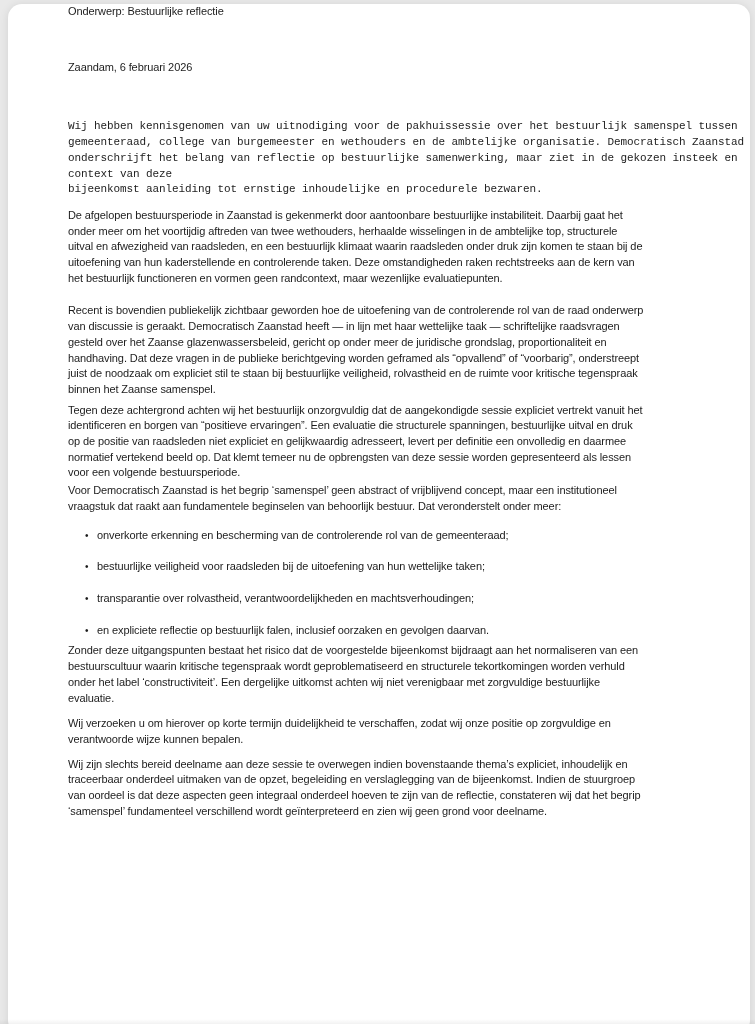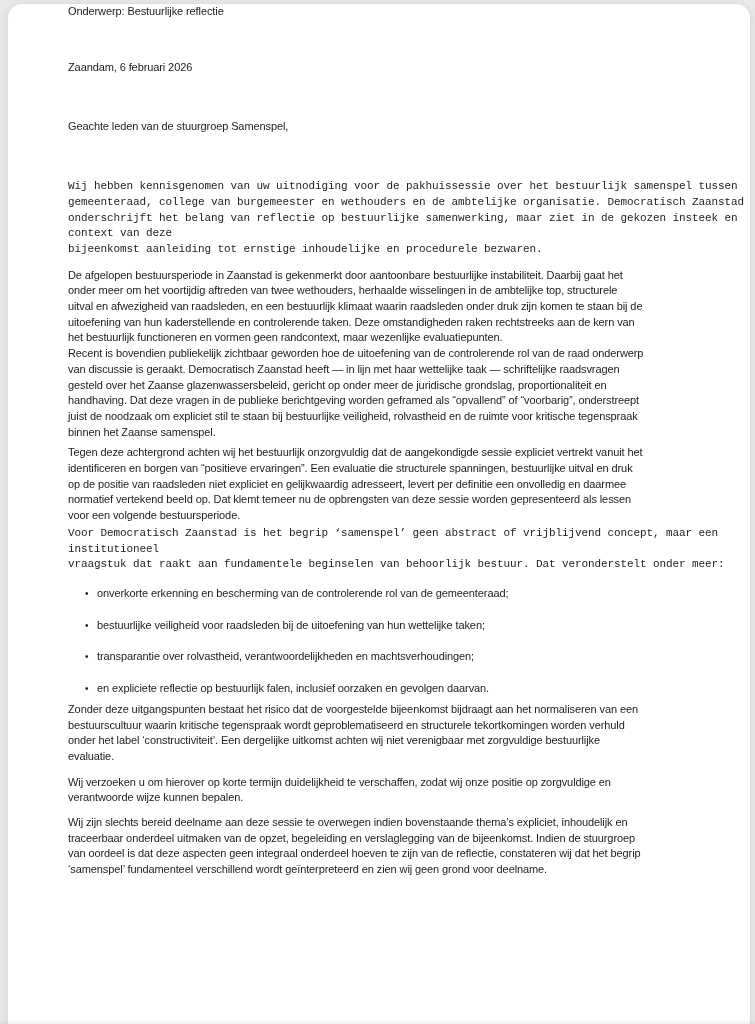--- a/index.html
+++ b/index.html
@@ -30,23 +30,23 @@
     font-size:11px;
     line-height:15.7px;
     letter-spacing:-0.1px;
   }
   .line  { margin:0; }
   .para  { margin:0; white-space:pre-line; }
   .date       { margin-top:40px; }
   .salutation { margin-top:44px; }
   .p1 { margin-top:44px;font-family:Liberation Mono, monospace; }
   .p2 { margin-top:10px; }
-  .p3 { margin-top:0; }
+  .p3 { margin-top:17px; }
   .p4 { margin-top:5px; }
-  .p5 { margin-top:2px;font-family:Liberation Mono, monospace; }
+  .p5 { margin-top:2px; }
   ul.bullets {
     margin-top:13px;
     list-style:none;
     padding-left:29px;
   }
   ul.bullets li { position:relative; }
   ul.bullets li + li { margin-top:16px; }
   ul.bullets li::before {
     content:"\2022";
     position:absolute;
@@ -70,21 +70,20 @@
 <body>
 
 <div class="backdrop">
   <div class="card">
     <div class="content">
 
       <p class="line subject">Onderwerp: Bestuurlijke reflectie</p>
 
       <p class="line date">Zaandam, 6 februari 2026</p>
 
-      <p class="line salutation">Geachte leden van de stuurgroep Samenspel,</p>
 
       <p class="para p1">Wij hebben kennisgenomen van uw uitnodiging voor de pakhuissessie over het bestuurlijk samenspel tussen
 gemeenteraad, college van burgemeester en wethouders en de ambtelijke organisatie. Democratisch Zaanstad
 onderschrijft het belang van reflectie op bestuurlijke samenwerking, maar ziet in de gekozen insteek en context van deze
 bijeenkomst aanleiding tot ernstige inhoudelijke en procedurele bezwaren.</p>
 
       <p class="para p2">De afgelopen bestuursperiode in Zaanstad is gekenmerkt door aantoonbare bestuurlijke instabiliteit. Daarbij gaat het
 onder meer om het voortijdig aftreden van twee wethouders, herhaalde wisselingen in de ambtelijke top, structurele
 uitval en afwezigheid van raadsleden, en een bestuurlijk klimaat waarin raadsleden onder druk zijn komen te staan bij de
 uitoefening van hun kaderstellende en controlerende taken. Deze omstandigheden raken rechtstreeks aan de kern van

